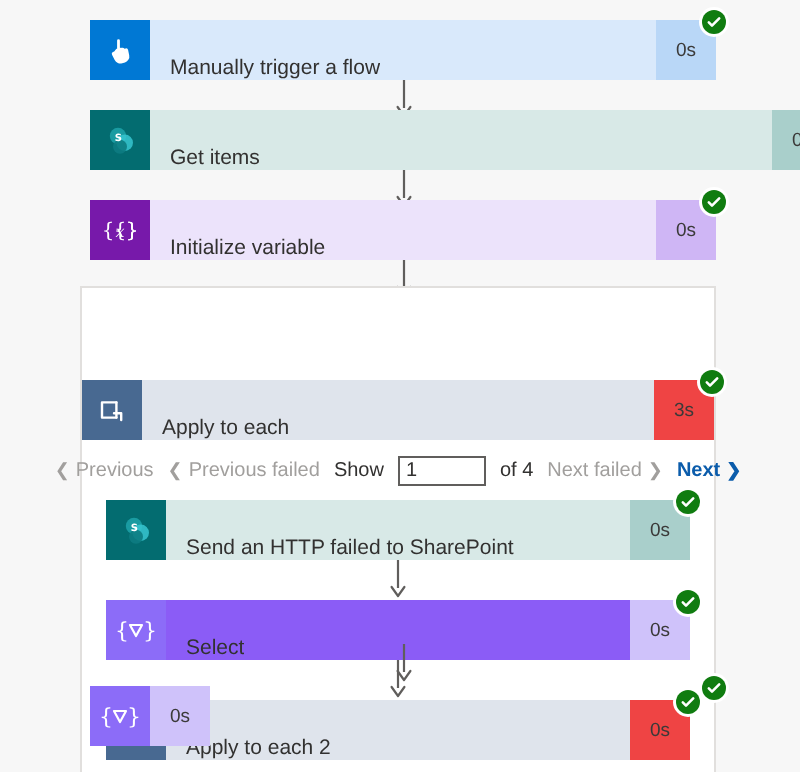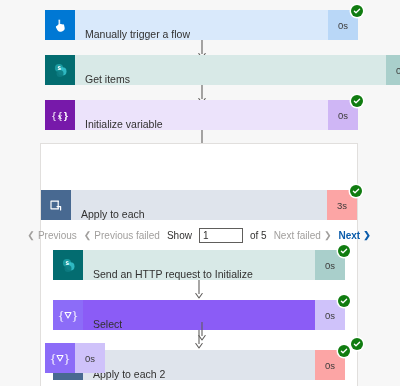--- a/index.html
+++ b/index.html
@@ -93,21 +93,21 @@
 
   .theme-variable .step-body     { background: #ece3fb; }
   .theme-variable .step-duration { background: #cfb6f5; }
   .theme-variable .step-icon     { background: #7719aa; }
 
   .theme-dataop .step-body     { background: #8b5cf6; }
   .theme-dataop .step-duration { background: #cfc2fa; }
   .theme-dataop .step-icon     { background: #8c6cf8; }
 
   .theme-control .step-body     { background: #dfe4ec; }
-  .theme-control .step-duration { background: #fca5a5; }
+  .theme-control .step-duration { background: #ef4444; }
   .theme-control .step-icon     { background: #486991; }
 
   
   .connector {
     display: flex;
     justify-content: center;
     align-items: center;
   }
   .connector svg { display: block; }
 
@@ -280,21 +280,21 @@
       <span class="pager-link">
         <span class="pager-chevron">❮</span>
         <span>Previous</span>
       </span>
       <span class="pager-link">
         <span class="pager-chevron">❮</span>
         <span>Previous failed</span>
       </span>
       <span class="pager-label">Show</span>
       <input class="pager-input" type="text" value="1" style="">
-      <span class="pager-of">of 5</span>
+      <span class="pager-of">of 4</span>
       <span class="pager-link">
         <span>Next failed</span>
         <span class="pager-chevron">❯</span>
       </span>
       <span class="pager-link is-enabled">
         <span>Next</span>
         <span class="pager-chevron">❯</span>
       </span>
     </div>
 
@@ -304,21 +304,21 @@
         <div class="step theme-sharepoint">
           <div class="step-icon">
             <svg width="17" height="17" viewBox="0 0 17 17" aria-hidden="true">
               <circle cx="7" cy="6" r="4.1" fill="#1a9ba1"></circle>
               <circle cx="10.4" cy="9.4" r="4.1" fill="#37c6d0" opacity=".85"></circle>
               <circle cx="8" cy="11.4" r="3.5" fill="#0d7c82" opacity=".9"></circle>
               <text x="5.4" y="8.3" font-family="DejaVu Sans, sans-serif" font-size="5" font-weight="bold" fill="#ffffff">S</text>
             </svg>
           </div>
           <div class="step-body">
-            <span class="step-title">Send an HTTP request to Initialize</span>
+            <span class="step-title">Send an HTTP failed to SharePoint</span>
           </div>
           <div class="step-duration">0s</div>
           <div class="status-dot">
             <svg width="8" height="8" viewBox="0 0 8 8" aria-hidden="true">
               <path d="M1.4 4.2 3 5.8 6.6 2.2" fill="none" stroke="#ffffff" stroke-width="1.3" stroke-linecap="round" stroke-linejoin="round"></path>
             </svg>
           </div>
         </div>
       </div>
 

